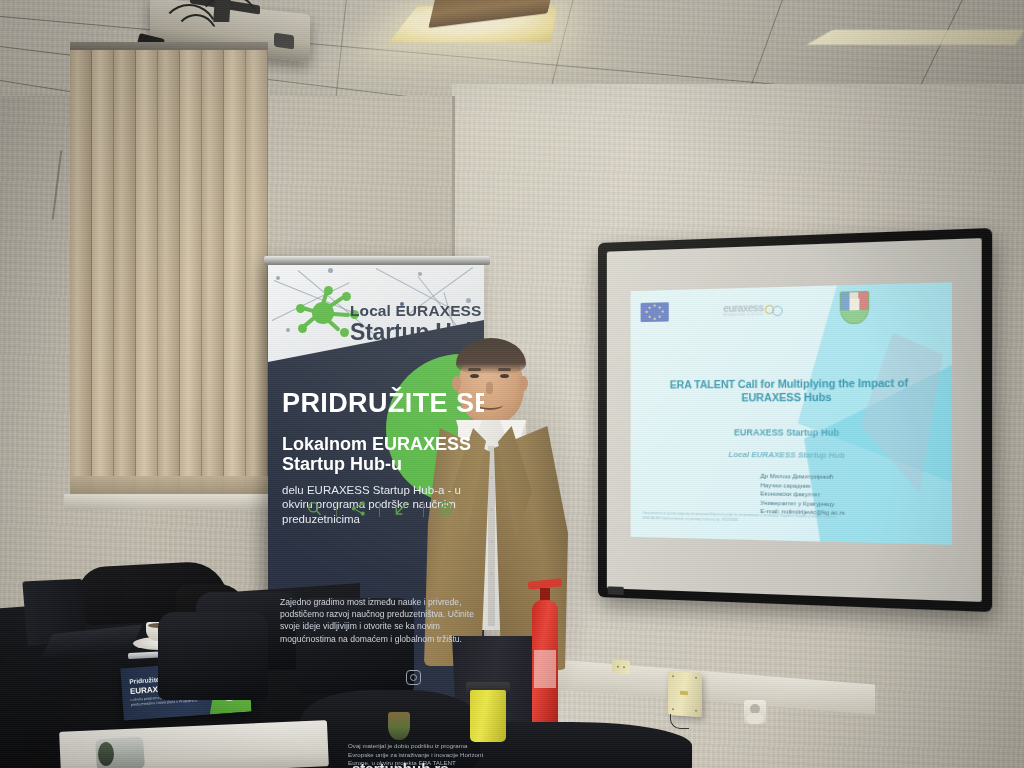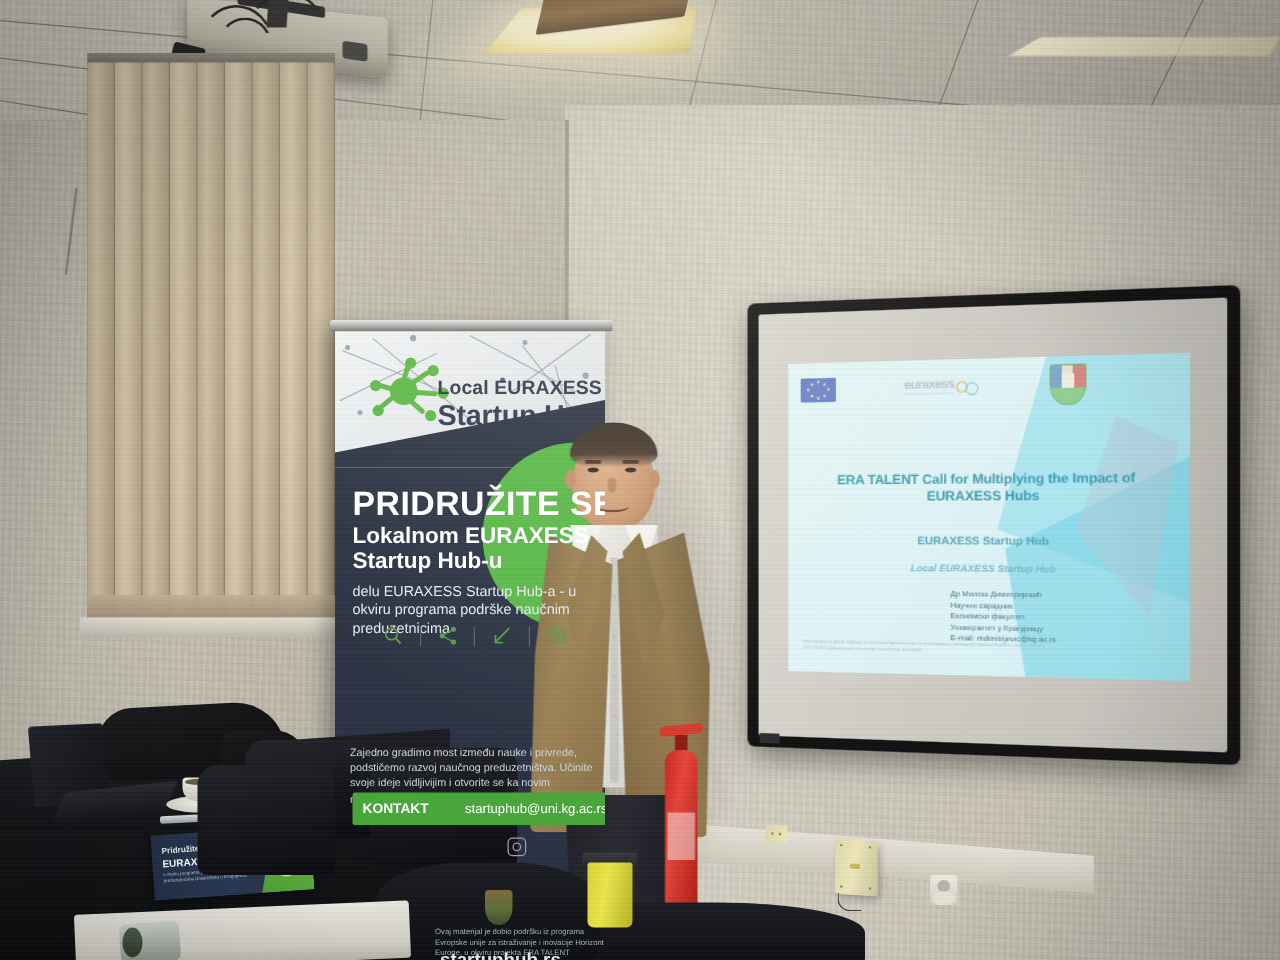--- a/index.html
+++ b/index.html
@@ -161,21 +161,21 @@
   .logo-spoke { position: absolute; background: #5cba46; height: 4px; border-radius: 2px; transform-origin: left center; }
   .logo-tip { position: absolute; width: 9px; height: 9px; background: #5cba46; border-radius: 50%; }
   .logo-t1 { font-size: 15.5px; font-weight: bold; color: #2f3a4c; letter-spacing: .1px; white-space: nowrap; }
   .logo-t1 em { font-style: normal; color: #2f3a4c; }
   .logo-t2 { font-size: 23px; font-weight: bold; color: #2f3a4c; letter-spacing: -.2px; line-height: 1; margin-top: 1px; white-space: nowrap; }
   .banner-head {
     position: absolute; left: 14px; top: 128px; width: 200px; z-index: 3;
     color: #ffffff;
   }
   .bh1 { font-size: 27px; font-weight: bold; letter-spacing: .4px; line-height: 1.02; white-space: nowrap; }
-  .bh2 { font-size: 18px; font-weight: bold; line-height: 1.14; margin-top: 0; }
+  .bh2 { font-size: 18px; font-weight: bold; line-height: 1.14; margin-top: 16px; }
   .bh3 { font-size: 11.5px; line-height: 1.26; margin-top: 8px; color: #e6eaf0; }
   .banner-icons {
     position: absolute; left: 38px; top: 238px; width: 148px; z-index: 3;
     display: flex; align-items: center; justify-content: space-between;
   }
   .bi { width: 17px; height: 17px; }
   .bi-sep { width: 1px; height: 16px; background: #5f6a5a; }
   .banner-body {
     position: absolute; left: 12px; top: 272px; width: 204px; z-index: 3;
     color: #cdd4de; font-size: 8.6px; line-height: 1.42;
@@ -659,24 +659,20 @@
       <span class="bi">
         <svg viewBox="0 0 20 20" width="17" height="17">
             <circle cx="10" cy="10" r="7.4" fill="none" stroke="#5f9e4a" stroke-width="1.5"></circle>
             <circle cx="10" cy="10" r="3.2" fill="none" stroke="#5f9e4a" stroke-width="1.6"></circle>
           </svg>
       </span>
     </div>
 
     <div class="banner-body2">Zajedno gradimo most između nauke i privrede, podstičemo razvoj naučnog preduzetništva. Učinite svoje ideje vidljivijim i otvorite se ka novim mogućnostima na domaćem i globalnom tržištu.</div>
 
-    <div class="kontakt">
-      <span>KONTAKT</span>
-      <span class="km">startuphub@uni.kg.ac.rs</span>
-    </div>
 
     <div class="banner-social">
       <div class="ig-icon"></div>
     </div>
 
     <div class="banner-crest"></div>
     <div class="banner-fine">Ovaj materijal je dobio podršku iz programa Evropske unije za istraživanje i inovacije Horizont Europe, u okviru projekta ERA TALENT finansiranog po ugovoru o grantu br. 101136008.</div>
     <div class="banner-url">startuphub.rs</div>
   </div>
 

